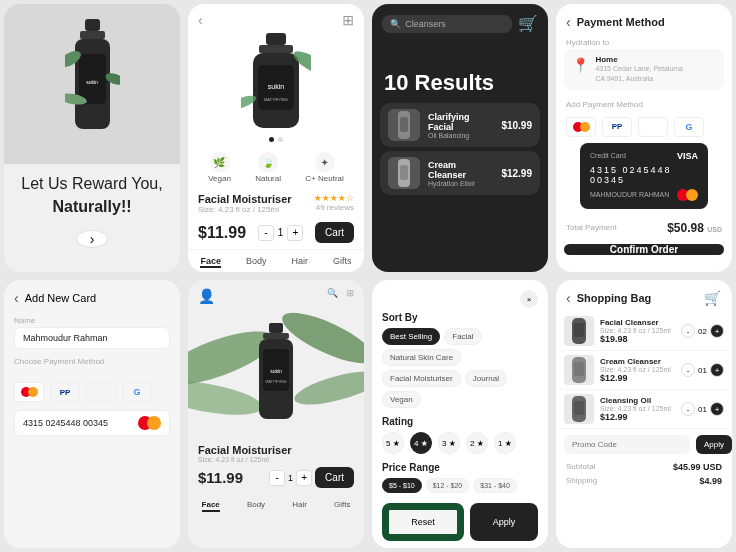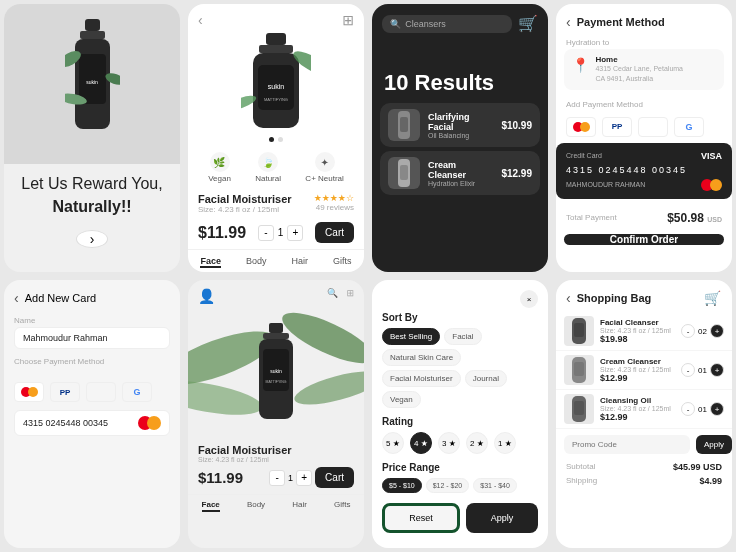--- a/index.html
+++ b/index.html
@@ -237,21 +237,21 @@
       width: 30px; height: 20px;
       border: 1px solid #eee;
       border-radius: 4px;
       display: flex; align-items: center; justify-content: center;
       font-size: 9px;
       cursor: pointer;
     }
     .credit-card {
       background: #222;
       border-radius: 8px;
-      margin: 0 0 6px;
+      margin: 0 24px 6px;
       padding: 8px 10px;
       color: #fff;
     }
     .cc-label { font-size: 7px; color: #aaa; }
     .cc-brand { font-size: 9px; font-weight: 600; color: #fff; text-align: right; }
     .cc-number { font-size: 9px; letter-spacing: 2px; margin: 4px 0; color: #fff; }
     .cc-name { font-size: 7px; color: #aaa; }
     .total-row {
       display: flex;
       justify-content: space-between;
@@ -378,21 +378,21 @@
       border: 1px solid #eee;
       color: #555;
       background: #f5f5f5;
     }
     .price-chip.active { background: #222; color: #fff; border-color: #222; }
     .filter-btns { display: flex; gap: 6px; }
     .btn-reset {
       flex: 1;
       padding: 7px;
       border-radius: 8px;
-      border: 3px solid #14532d;
+      border: 7px solid #14532d;
       background: #f5f5f5;
       font-size: 9px;
       cursor: pointer;
     }
     .btn-apply {
       flex: 1;
       padding: 7px;
       border-radius: 8px;
       border: none;
       background: #222;

